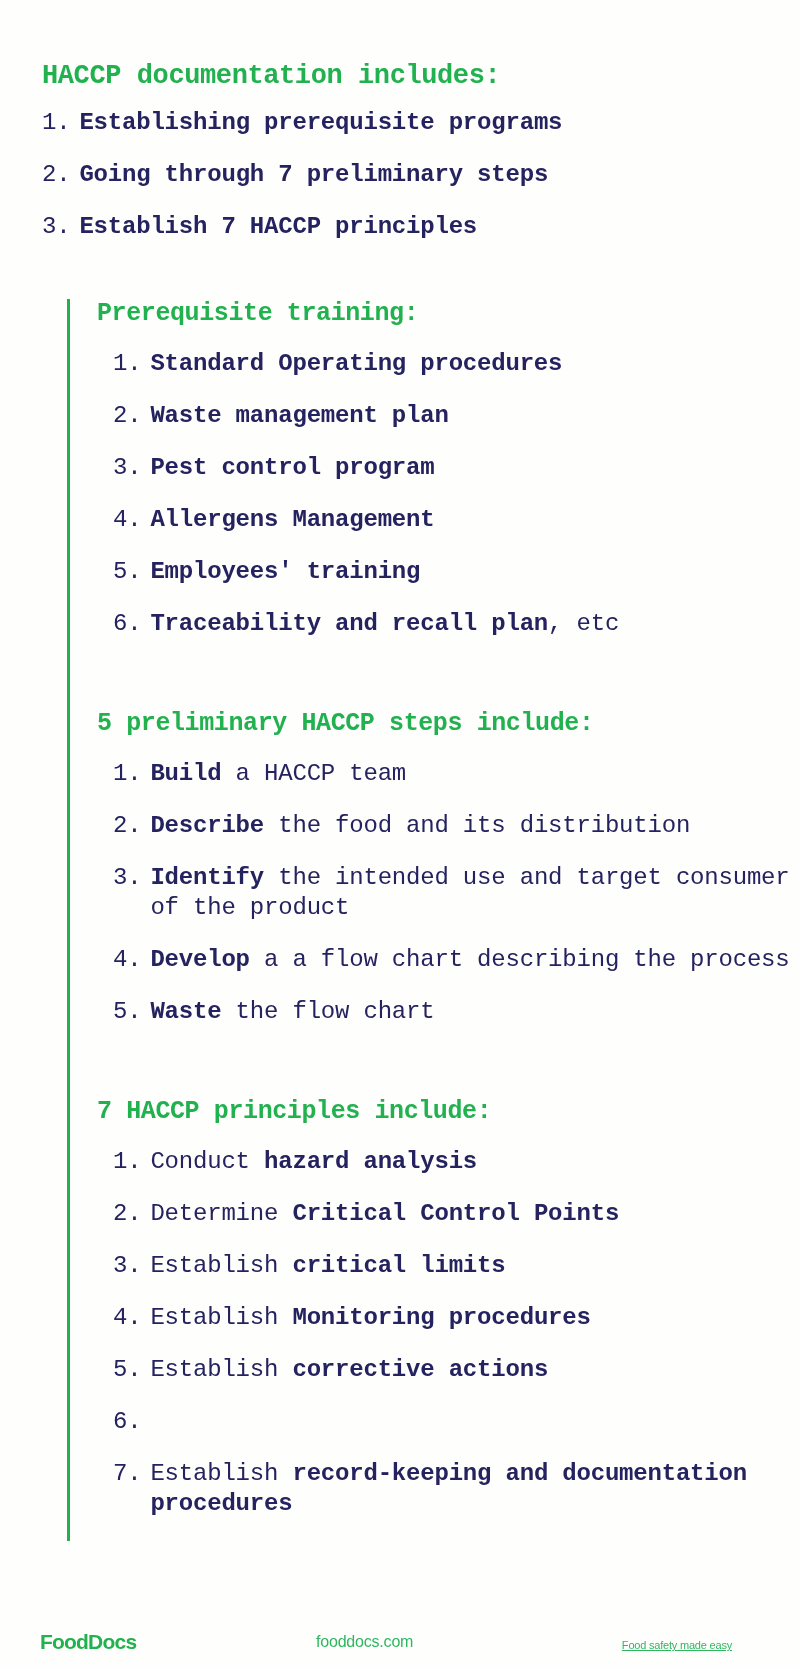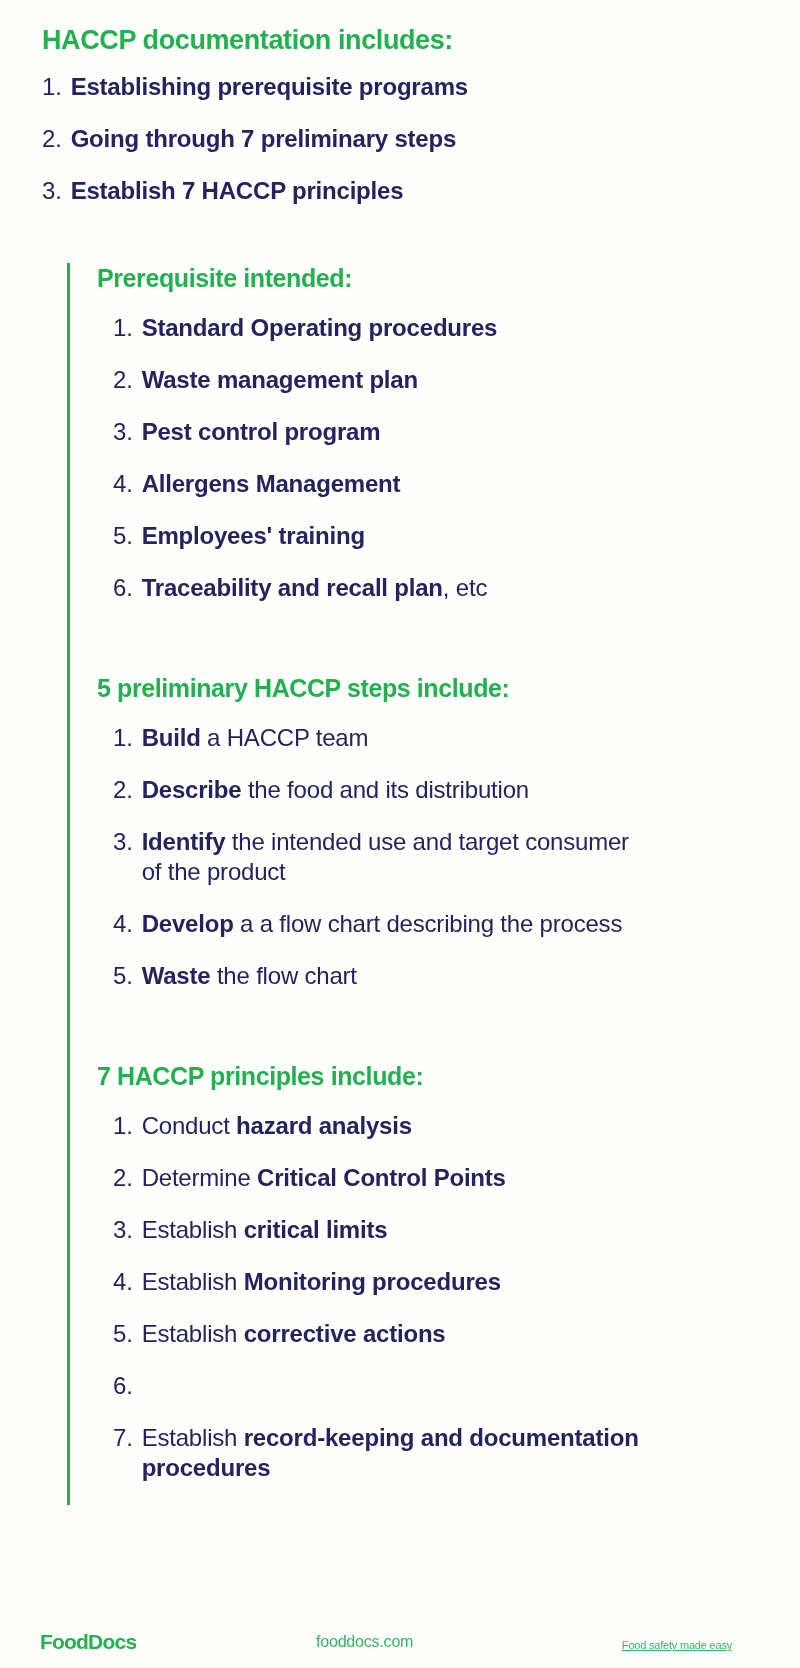--- a/index.html
+++ b/index.html
@@ -6,21 +6,21 @@
   html, body { width: 800px; }
   body {
     width: 800px; height: 1668px;
     background: #fefefd;
     font-family: "Liberation Sans", sans-serif;
     color: #25235f;
     position: relative;
     overflow: hidden;
     letter-spacing: -0.2px;
   }
-  .content { padding: 24px 40px 0 42px; }
+  .content { padding: 60px 40px 0 42px; font-family: Liberation Mono, monospace; }
 
   h1.green-heading {
     color: #22b14f;
     font-size: 27px;
     font-weight: 700;
     line-height: 32px;
     margin: 0 0 16px 0;
     letter-spacing: -0.4px;
   }
   h2.green-heading {
@@ -106,21 +106,21 @@
         </li>
         <li class="li">
           <span class="num">3.</span>
           <span class="txt"><span class="b">Establish 7 HACCP principles</span></span>
         </li>
       </ol>
 
     <div class="indent-block">
 
       <section>
-        <h2 class="green-heading">Prerequisite intended:</h2>
+        <h2 class="green-heading">Prerequisite training:</h2>
         <ol class="list">
             <li class="li">
               <span class="num">1.</span>
               <span class="txt"><span class="b">Standard Operating procedures</span></span>
             </li>
             <li class="li">
               <span class="num">2.</span>
               <span class="txt"><span class="b">Waste management plan</span></span>
             </li>
             <li class="li">

